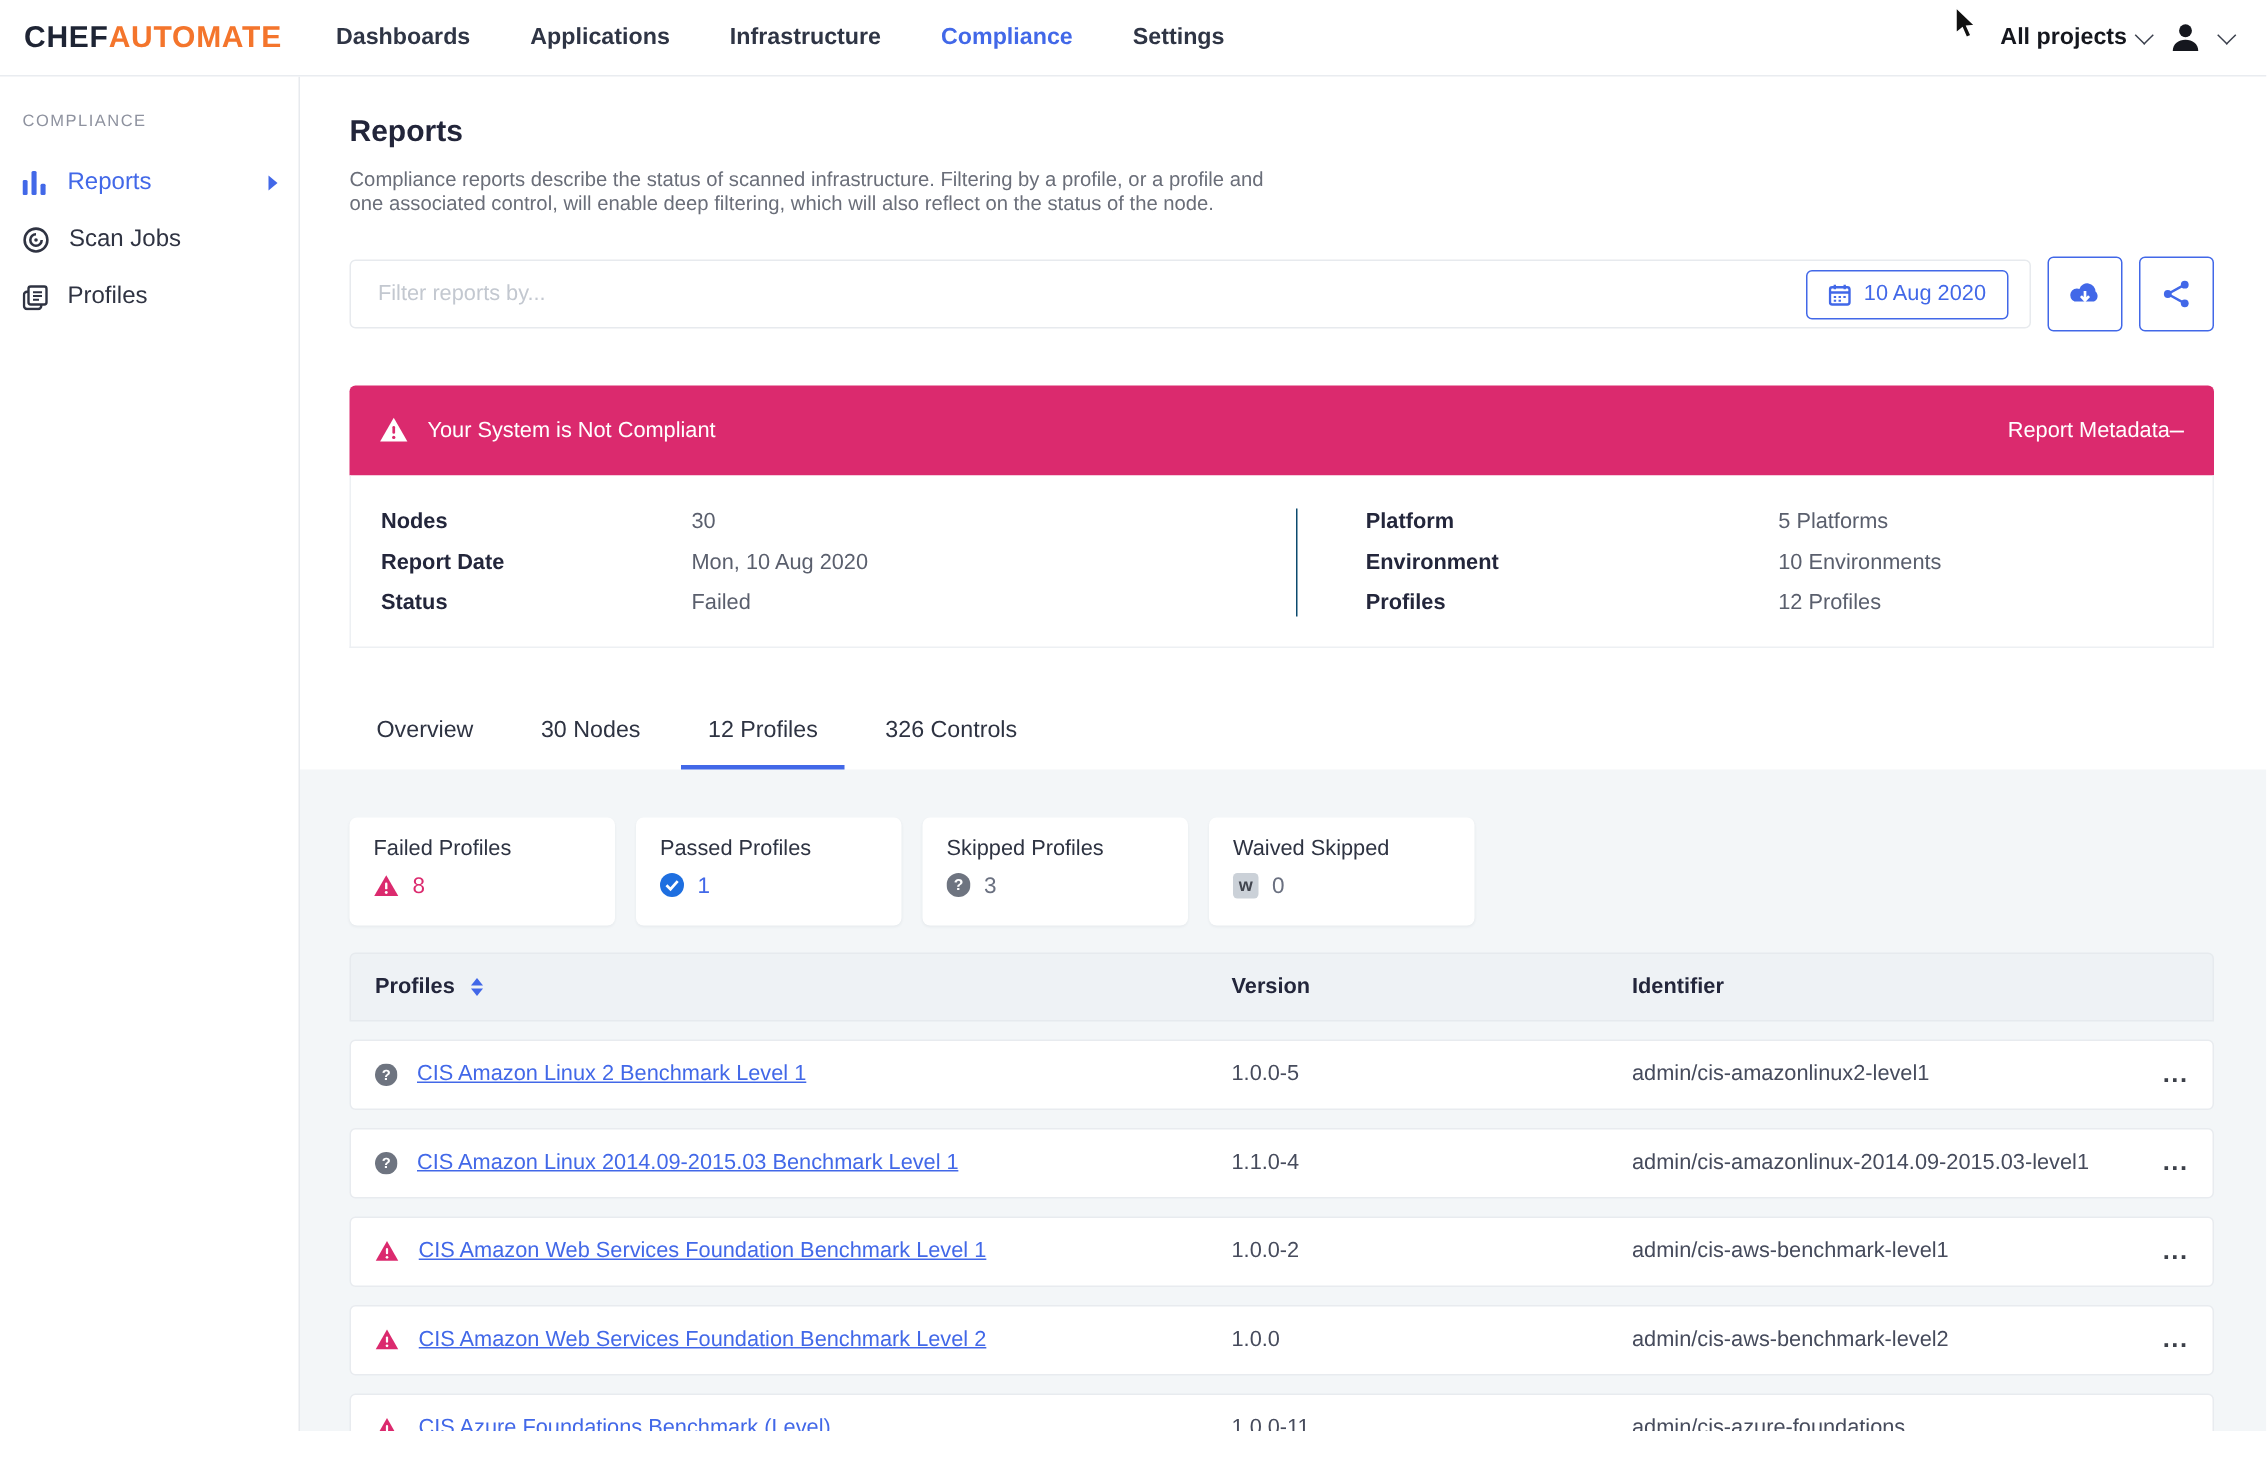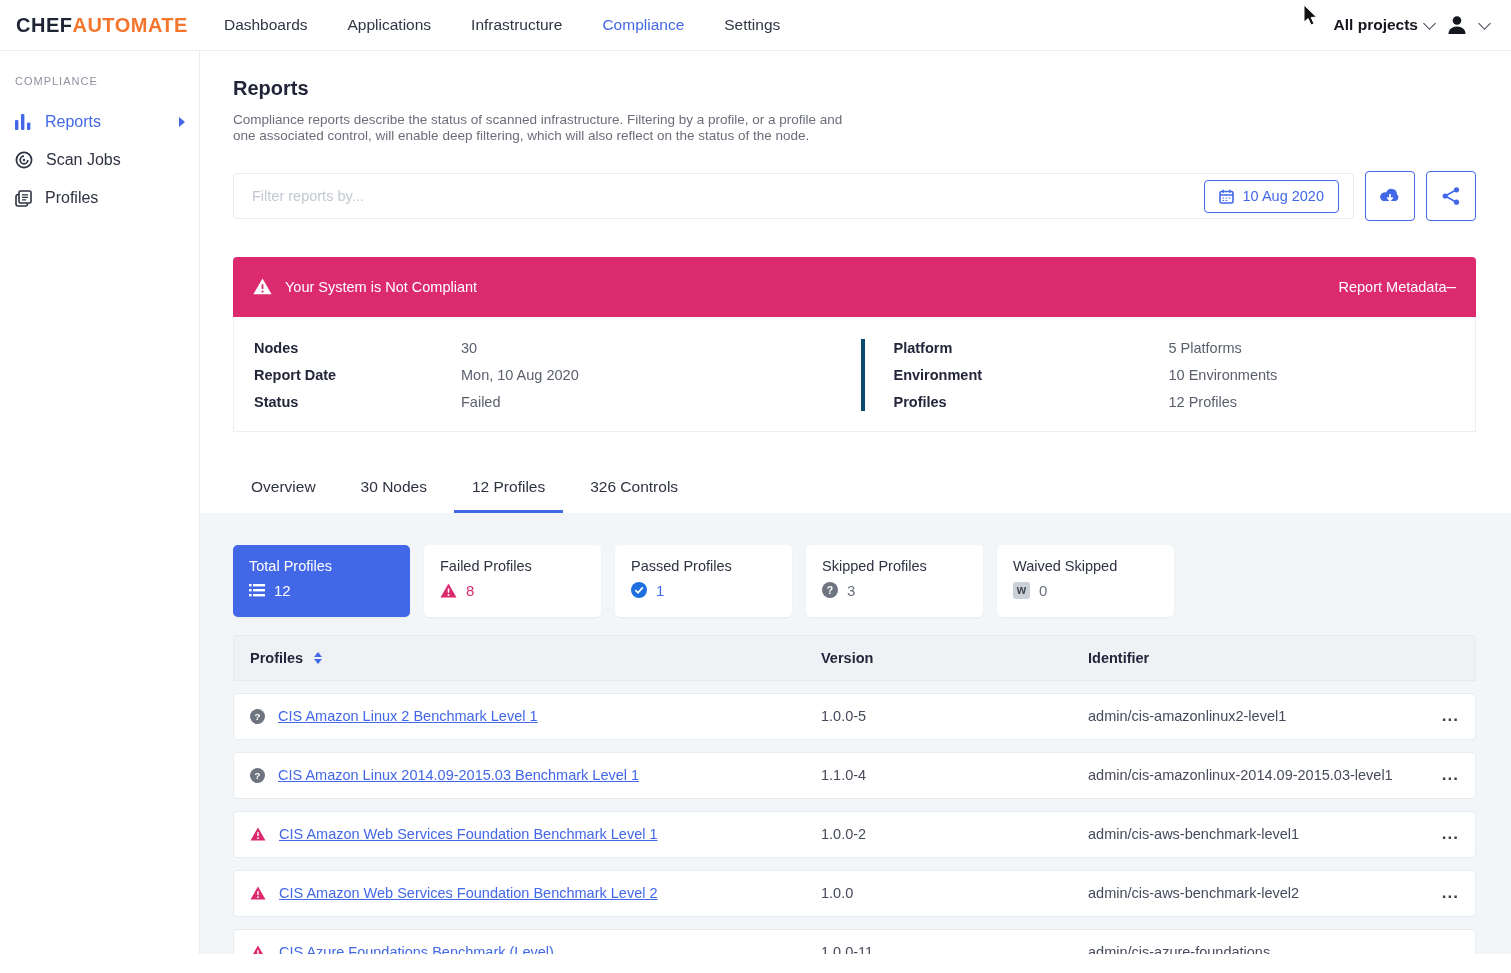--- a/index.html
+++ b/index.html
@@ -16,21 +16,21 @@
   *{margin:0;padding:0;box-sizing:border-box;}
   html,body{width:1511px;height:973px;overflow:hidden;background:#fff;
     font-family:"Liberation Sans","DejaVu Sans",sans-serif;color:var(--navy);}
   
   .topnav{height:51px;display:flex;align-items:center;padding:0 22px 0 16px;
     border-bottom:1px solid #E9ECF0;background:#fff;position:relative;}
   .logo{font-size:20px;font-weight:800;letter-spacing:.5px;white-space:nowrap;}
   .logo .chef{color:#1E2434;}
   .logo .automate{color:var(--orange);font-weight:600;}
   .nav-items{display:flex;gap:40px;margin-left:36px;font-size:15.5px;color:#2F3545;}
-  .nav-item{cursor:pointer;}
+  .nav-item{cursor:pointer;font-weight:bold;}
   .nav-item.active{color:var(--blue);}
   .topnav-right{margin-left:auto;display:flex;align-items:center;gap:10px;}
   .projects{font-size:15.5px;font-weight:700;color:#15171E;display:flex;align-items:center;gap:7px;}
   .chev{width:9px;height:9px;border-right:1.6px solid #3A3F4C;border-bottom:1.6px solid #3A3F4C;
     transform:rotate(45deg);margin-top:-4px;}
   .avatar{width:26px;height:26px;display:flex;align-items:center;justify-content:center;}
   
   .shell{display:flex;height:903px;}
   .sidebar{width:200px;background:#fff;border-right:1px solid #E7EAEE;padding:24px 0 0 15px;flex:none;}
   .side-section{font-size:11px;letter-spacing:1px;color:#8E929F;margin-bottom:16px;}
@@ -56,22 +56,22 @@
     display:flex;align-items:center;justify-content:center;cursor:pointer;margin-left:5px;}
   
   .banner{margin-top:36px;height:60px;background:var(--pink);border-radius:4px 4px 0 0;
     display:flex;align-items:center;padding:0 20px;color:#fff;}
   .banner-msg{font-size:14.5px;margin-left:13px;}
   .banner-right{margin-left:auto;display:flex;align-items:center;font-size:14.5px;}
   .banner-collapse{font-size:17px;cursor:pointer;line-height:1;}
   
   .meta-panel{border:1px solid #EDF0F3;border-top:none;background:#fff;display:flex;padding:22px 0 20px 20px;}
   .meta-col{width:50%;display:flex;flex-direction:column;gap:9px;}
-  .meta-col.left{border-right:4px solid #0c4a6e;}
-  .meta-col.right{padding-left:29px;}
+  .meta-col.left{border-right:1px solid #0c4a6e;}
+  .meta-col.right{padding-left:46px;}
   .meta-row{display:flex;font-size:14.5px;line-height:18px;}
   .meta-label{width:207px;font-weight:700;color:#23263B;}
   .meta-col.right .meta-label{width:275px;}
   .meta-value{color:#5A5F6D;}
   
   .tabs{margin-top:46px;display:flex;padding-left:0;}
   .tab{padding:0 18px 17px;font-size:15.5px;color:#2E3342;cursor:pointer;position:relative;margin-right:9px;}
   .tab.active{color:#2E3342;}
   .tab.active::after{content:"";position:absolute;left:0;right:0;bottom:0;height:3px;background:var(--blue);}
   
@@ -251,34 +251,20 @@
         <span class="tab">Overview</span>
         <span class="tab">30 Nodes</span>
         <span class="tab active">12 Profiles</span>
         <span class="tab">326 Controls</span>
       </div>
     </div>
 
     <div class="gray-section">
 
       <div class="cards">
-        <div class="card total">
-          <div class="card-label">Total Profiles</div>
-          <div class="card-value-row">
-            <svg class="icon" width="16" height="13" viewBox="0 0 16 13" fill="#fff">
-                <rect x="0" y="0" width="2.6" height="2.4"></rect>
-                <rect x="4" y="0" width="12" height="2.4"></rect>
-                <rect x="0" y="5" width="2.6" height="2.4"></rect>
-                <rect x="4" y="5" width="12" height="2.4"></rect>
-                <rect x="0" y="10" width="2.6" height="2.4"></rect>
-                <rect x="4" y="10" width="12" height="2.4"></rect>
-              </svg>
-            <span>12</span>
-          </div>
-        </div>
         <div class="card failed">
           <div class="card-label">Failed Profiles</div>
           <div class="card-value-row">
             <svg class="icon" width="17" height="15" viewBox="0 0 19 17">
                 <path d="M9.5 0.5 L18.6 16.3 H0.4 Z" fill="#DB2A6E"></path>
                 <rect x="8.6" y="6" width="1.8" height="5.2" rx="0.9" fill="#fff"></rect>
                 <circle cx="9.5" cy="13.6" r="1.1" fill="#fff"></circle>
               </svg>
             <span>8</span>
           </div>

